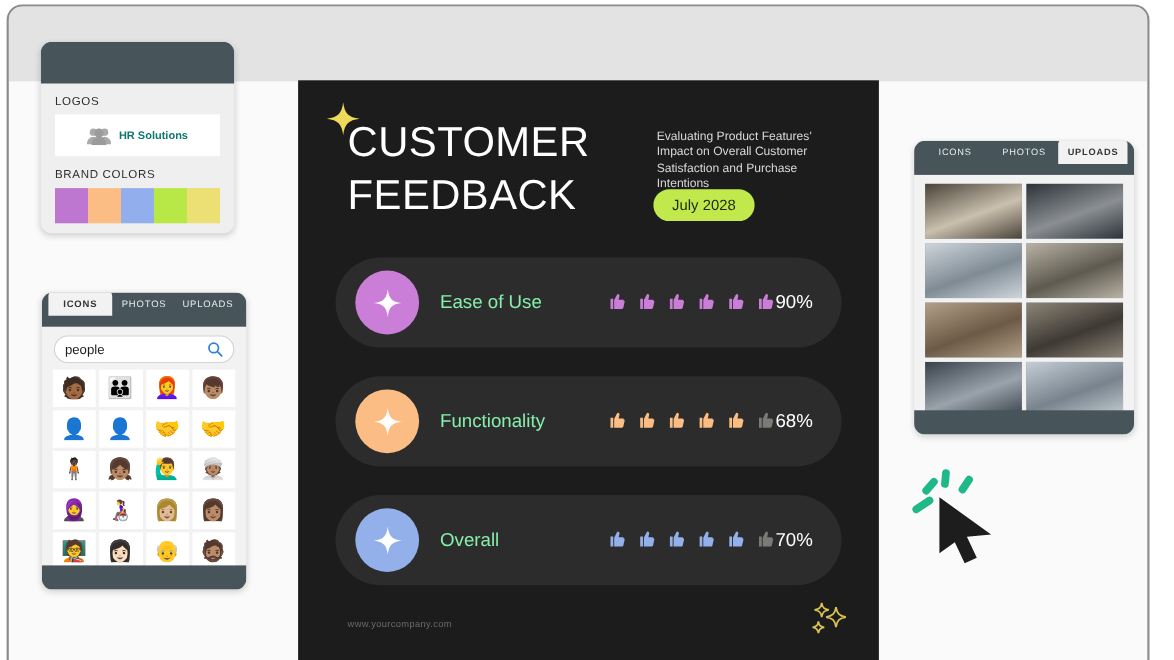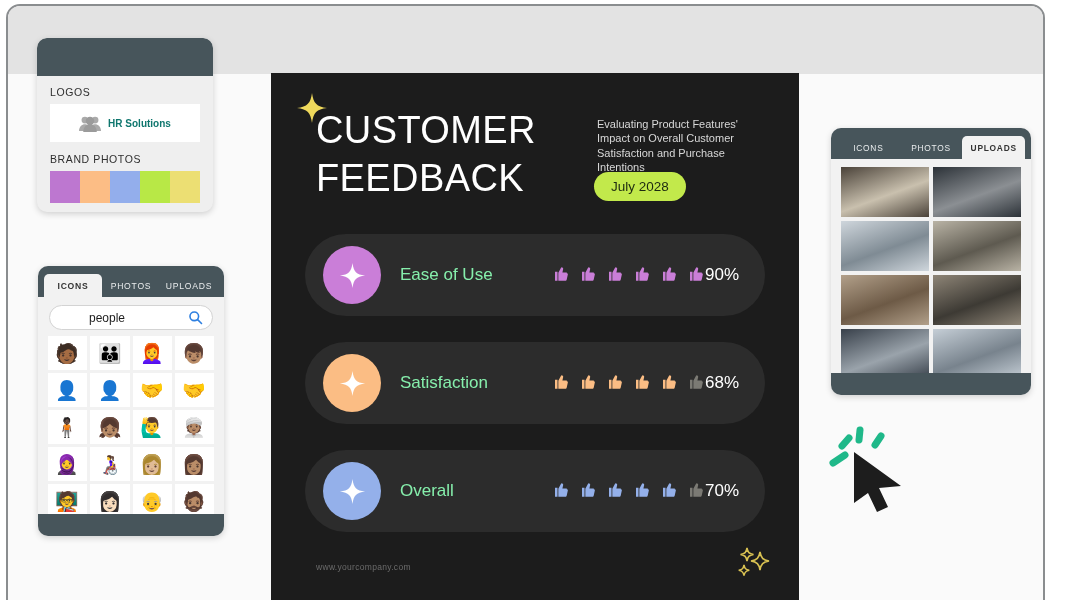--- a/index.html
+++ b/index.html
@@ -45,33 +45,33 @@
     background: #ffffff; height: 38px; display: flex; align-items: center;
     justify-content: center; gap: 7px; margin-bottom: 11px;
   }
   .logo-mark { width: 22px; height: 17px; }
   .logo-text { font-size: 10px; color: #0f766e; font-weight: 700; }
   .swatch-row { display: flex; height: 32px; }
   .swatch { flex: 1; }
 
   
   #icons-panel { left: 38px; top: 266px; width: 186px; height: 270px; background: #f2f2f2; }
-  .tabbar { display: flex; height: 31px; background: #47555b; padding: 0 6px; align-items: flex-end; }
+  .tabbar { display: flex; height: 31px; background: #47555b; padding: 10px 6px; align-items: flex-end; }
   .tab {
     flex: 1; height: 23px; display: flex; align-items: center; justify-content: center;
     font-size: 8.6px; letter-spacing: .75px; color: #e9eced; font-weight: 400;
   }
   .tab.active { background: #f2f2f2; color: #333; border-radius: 5px 5px 0 0; font-weight: 700; }
 
   .search-wrap { padding: 8px 11px 6px 11px; }
   .search-box {
     height: 25px; background: #ffffff; border: 1px solid #d3d3d3; border-radius: 13px;
     display: flex; align-items: center; padding: 0 9px;
   }
-  .search-value { flex: 1; font-size: 12px; color: #1d1d1d; margin-left: 30px; }
+  .search-value { flex: 1; font-size: 12px; color: #1d1d1d; }
   .mag { width: 15px; height: 15px; }
 
   .emoji-grid {
     display: grid; grid-template-columns: repeat(4, 1fr); gap: 3px;
     padding: 0 10px;
   }
   .emoji-cell {
     background: #ffffff; height: 34px; display: flex; align-items: center;
     justify-content: center; font-size: 19px; line-height: 1;
   }
@@ -155,21 +155,21 @@
             <circle cx="7" cy="6" r="4" fill="#aaa"></circle>
               <circle cx="19" cy="6" r="4" fill="#aaa"></circle>
             <path d="M0 19c0-5 3.5-8 7-8s7 3 7 8z" fill="#aaa"></path>
             <path d="M12 19c0-5 3.5-8 7-8s7 3 7 8z" fill="#aaa"></path>
             <circle cx="13" cy="7" r="5" fill="#9b9b9b"></circle>
             <path d="M5 20c0-5.5 3.6-9 8-9s8 3.5 8 9z" fill="#9b9b9b"></path>
           </svg>
         </span>
         <span class="logo-text">HR Solutions</span>
       </div>
-      <div class="section-label">BRAND PHOTOS</div>
+      <div class="section-label">BRAND COLORS</div>
       <div class="swatch-row" id="swatch-row">
           <div class="swatch" style="background: rgb(189, 119, 208);"></div>
           <div class="swatch" style="background: rgb(252, 189, 133);"></div>
           <div class="swatch" style="background: rgb(147, 174, 236);"></div>
           <div class="swatch" style="background: rgb(184, 232, 70);"></div>
           <div class="swatch" style="background: rgb(236, 223, 115);"></div>
         </div>
     </div>
   </div>
 
@@ -308,21 +308,21 @@
               </svg></span>
           </div>
           <div class="metric-pct">90%</div>
         </div>
         <div class="metric-row">
           <div class="metric-icon" style="background: rgb(251, 189, 132);">
             <svg viewBox="0 0 30 30" width="27" height="27">
               <path d="M15 1 C16.3 10.8 19.2 13.7 29 15 C19.2 16.3 16.3 19.2 15 29 C13.7 19.2 10.8 16.3 1 15 C10.8 13.7 13.7 10.8 15 1 Z" fill="#ffffff"></path>
             </svg>
           </div>
-          <div class="metric-label">Satisfaction</div>
+          <div class="metric-label">Functionality</div>
           <div class="thumbs">
             <span class="thumb"><svg viewBox="0 0 24 24" width="20" height="20">
                 <path d="M6 19h3V8H6v11zM20.5 9h-5.6l.9-4.1c.1-.5 0-1-.3-1.4a1.6 1.6 0 0 0-2.6.3L10 9.4V19h8.4c.8 0 1.4-.5 1.6-1.2l1.4-6.3c.2-1-.6-1.9-1.6-1.9z" fill="#fbbd84"></path>
               </svg></span>
             <span class="thumb"><svg viewBox="0 0 24 24" width="20" height="20">
                 <path d="M6 19h3V8H6v11zM20.5 9h-5.6l.9-4.1c.1-.5 0-1-.3-1.4a1.6 1.6 0 0 0-2.6.3L10 9.4V19h8.4c.8 0 1.4-.5 1.6-1.2l1.4-6.3c.2-1-.6-1.9-1.6-1.9z" fill="#fbbd84"></path>
               </svg></span>
             <span class="thumb"><svg viewBox="0 0 24 24" width="20" height="20">
                 <path d="M6 19h3V8H6v11zM20.5 9h-5.6l.9-4.1c.1-.5 0-1-.3-1.4a1.6 1.6 0 0 0-2.6.3L10 9.4V19h8.4c.8 0 1.4-.5 1.6-1.2l1.4-6.3c.2-1-.6-1.9-1.6-1.9z" fill="#fbbd84"></path>
               </svg></span>

